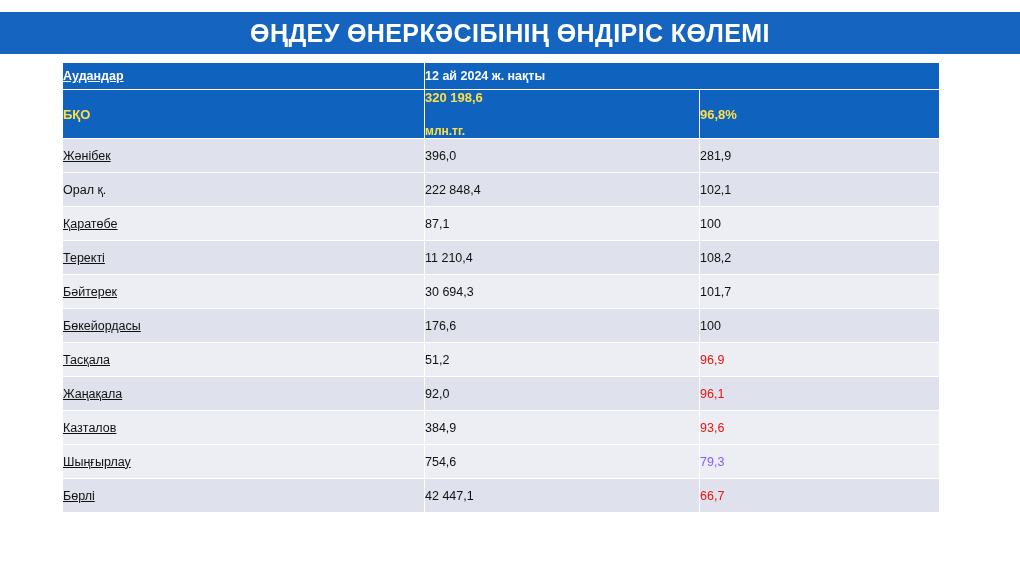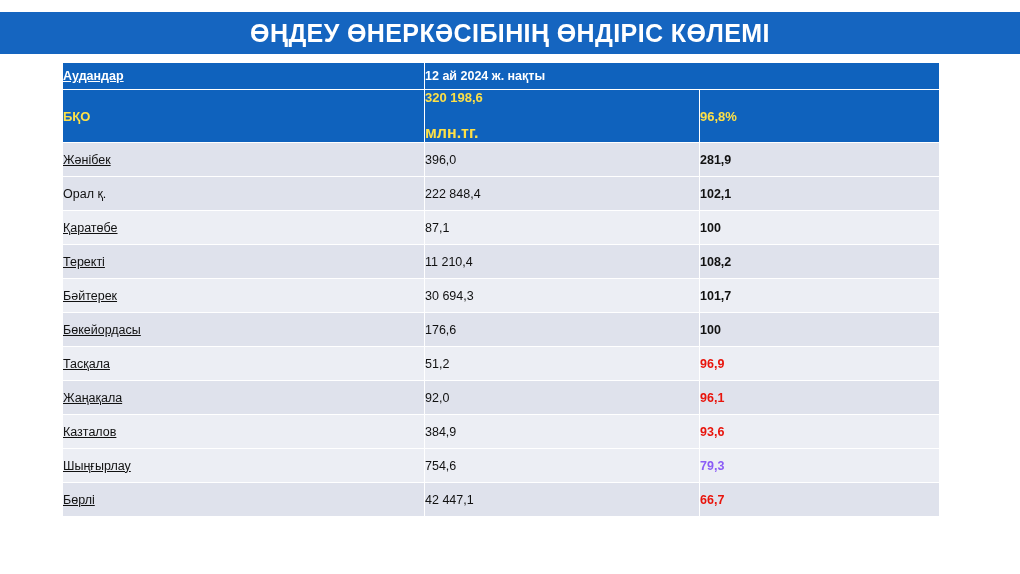--- a/index.html
+++ b/index.html
@@ -72,21 +72,21 @@
   }
   tr.total-row td {
     background: #0f62bd;
     color: #fde047;
     font-size: 13px;
     font-weight: bold;
     height: 36px;
   }
   tr.total-row td .sub {
     display: block;
-    font-size: 16px;
+    font-size: 12px;
     font-weight: bold;
     margin-top: 19px;
   }
   tr.data-row td {
     height: 33px;
     font-size: 12.5px;
     color: #111111;
   }
   tr.data-row.odd td { background: #dfe2ec; }
   tr.data-row.even td { background: #eceef4; }
@@ -99,21 +99,21 @@
     text-decoration: underline;
   }
   td.name-cell span.label.nounder {
     text-decoration: none;
   }
   td.value-cell {
     color: #111111;
     font-size: 12.5px;
   }
   td.pct-cell {
-    font-weight: bold;
+    font-weight: normal;
     font-size: 12.5px;
     color: #000000;
   }
   td.pct-cell.neg {
     color: #e8140c;
   }
 </style>
 </head>
 <body>
 

